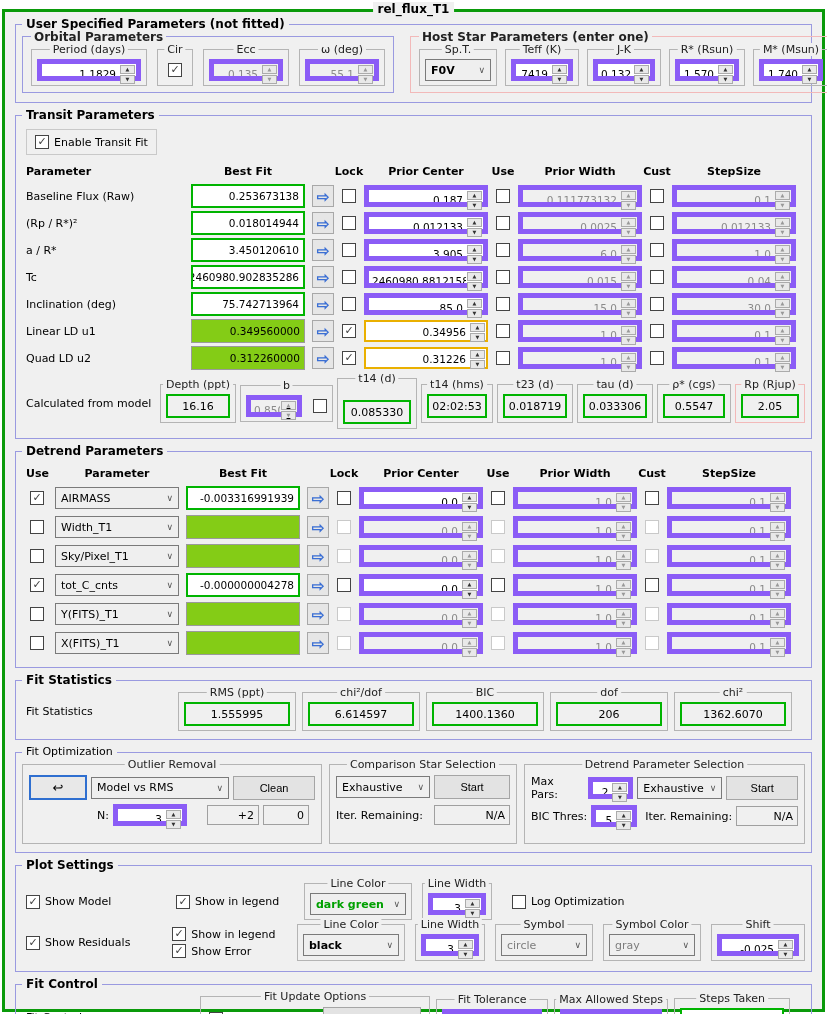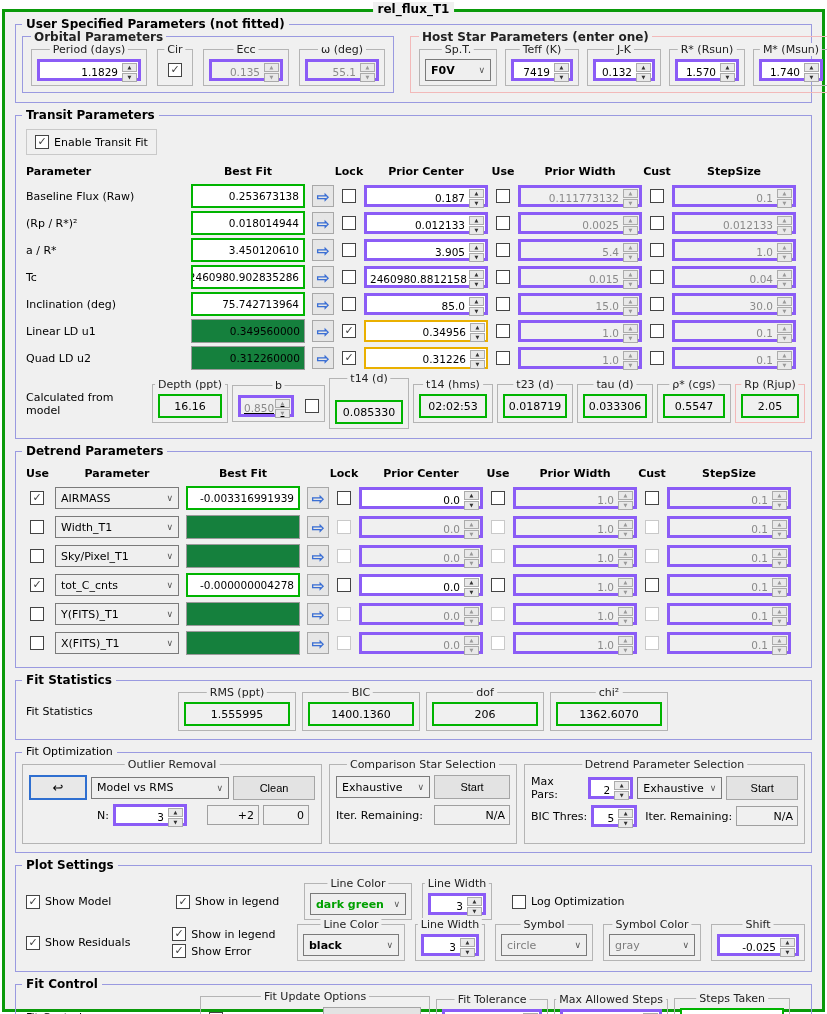--- a/index.html
+++ b/index.html
@@ -17,42 +17,42 @@
   .sec-lbl{position:absolute; top:-8px; left:6px; background:#f0f0f0; padding:0 4px;
            font-weight:bold; font-size:12px; white-space:nowrap;}
   .sec-lbl.normal{font-weight:normal; font-size:11px;}
   .sg{position:relative; border:1px solid var(--gborder); padding:9px 5px 4px 5px;}
   .sg.pink{border-color:var(--pink);}
   .sg.blue{border-color:var(--blue);}
   .sg-lbl{position:absolute; top:-7px; left:50%; transform:translateX(-50%); background:#f0f0f0;
           padding:0 3px; font-size:11px; color:#222; white-space:nowrap;}
   .sg-lbl.bold{font-weight:bold; font-size:12px; left:8px; transform:none;}
   .row{display:flex; align-items:center;}
-  .fld{display:flex; align-items:stretch; height:22px; background:#fff; border:3px solid #8b5cf6;}
+  .fld{display:flex; align-items:stretch; height:22px; background:#fff; border:5px solid #8b5cf6;}
   .fld .val{flex:1; text-align:right; padding:4px 3px 0 3px; font-size:10.5px; overflow:hidden; white-space:nowrap;}
   .fld.dis{background:#f0f0f0;} .fld.dis .val{color:#8a8a8a;}
   .fld.yellow{border:2px solid var(--yellow);}
   .spn{display:flex; flex-direction:column; width:15px; margin:1px; gap:1px;}
   .spn i{flex:1; font-style:normal; font-size:5px; line-height:7px; text-align:center;
          background:#e9e9e9; border:1px solid #ababab; color:#333;}
   .fld.dis .spn i{color:#999;}
   .cb{width:14px; height:14px; min-width:14px; background:#fff; border:1px solid #444;
       display:inline-flex; align-items:center; justify-content:center; font-size:11px; color:#3c3c3c;}
   .cb.checked::after{content:"✓"; margin-top:-1px;}
   .cb.dis{border-color:#c9c9c9;}
   .cbl{display:flex; align-items:center; gap:5px; white-space:nowrap;}
   .btn{background:#e3e3e3; border:1px solid #a5a5a5; height:24px; display:inline-flex;
        align-items:center; justify-content:center; font-size:11px; padding:0 10px; white-space:nowrap;}
   .dd{display:flex; height:22px; border:1px solid #7a7a7a; background:#efefef;
       align-items:center; padding:0 5px; justify-content:space-between; white-space:nowrap;}
   .dd .chev{font-size:9px; color:#555; margin-left:6px;}
   .dd.dis{color:#7d7d7d;}
   .bf{border:2px solid var(--green); background:#fff; height:24px; display:flex; align-items:center;
       justify-content:flex-end; padding:0 4px; font-size:10.5px; overflow:hidden; white-space:nowrap;}
-  .bf.locked{border:1px solid #9a9a9a; background:#15803d;}
+  .bf.locked{border:1px solid #9a9a9a; background:#84cc16;}
   .gb{border:2px solid var(--green); background:#f0f0f0; height:24px; display:flex;
       align-items:center; justify-content:center; font-size:11px; white-space:nowrap;}
   .gb.white{background:#fff; justify-content:flex-end; padding:0 4px;}
   .cell{border:1px solid #a0a0a0; background:#f0f0f0; height:20px; display:flex;
         align-items:center; justify-content:flex-end; padding:0 4px;}
   .arrowbtn{width:22px; height:22px; background:#e6e6e6; border:1px solid #a8a8a8;
             display:flex; align-items:center; justify-content:center; padding:0;}
   .arrowbtn .ar{color:var(--arrow); font-size:15px; font-weight:bold; line-height:1;}
   .t-grid{display:grid; grid-template-columns:158px 114px 22px 16px 124px 16px 124px 16px 124px;
           column-gap:7px; align-items:center; margin:0 0 3px 4px;}
@@ -263,21 +263,21 @@
       <span class="cb cc"></span>
       <div class="fld">
           <span class="val">3.905</span>
           <span class="spn">
             <i>▲</i>
             <i>▼</i>
           </span>
         </div>
       <span class="cb cc"></span>
       <div class="fld dis">
-          <span class="val">5.4</span>
+          <span class="val">6.0</span>
           <span class="spn">
             <i>▲</i>
             <i>▼</i>
           </span>
         </div>
       <span class="cb cc"></span>
       <div class="fld dis">
           <span class="val">1.0</span>
           <span class="spn">
             <i>▲</i>
@@ -428,21 +428,21 @@
             </div>
           <span class="cb"></span>
         </div>
       </div>
       <div class="sg">
         <div class="sg-lbl">t14 (d)</div>
         <div class="gb" style="width:68px;margin-top:12px;">0.085330</div>
       </div>
       <div class="sg">
         <div class="sg-lbl">t14 (hms)</div>
-        <div class="gb" style="width:68px;">02:02:53</div>
+        <div class="gb" style="width:60px;">02:02:53</div>
       </div>
       <div class="sg">
         <div class="sg-lbl">t23 (d)</div>
         <div class="gb" style="width:64px;">0.018719</div>
       </div>
       <div class="sg">
         <div class="sg-lbl">tau (d)</div>
         <div class="gb" style="width:64px;">0.033306</div>
       </div>
       <div class="sg">
@@ -685,20 +685,24 @@
 
   <div class="sec" style="padding-bottom:8px;">
     <div class="sec-lbl">Fit Statistics</div>
     <div class="row" style="gap:6px; margin-left:4px;">
       <span style="width:146px;">Fit Statistics</span>
       <div class="sg" style="width:118px;">
         <div class="sg-lbl">RMS (ppt)</div>
         <div class="gb">1.555995</div>
       </div>
       <div class="sg" style="width:118px;">
+        <div class="sg-lbl">chi²/dof</div>
+        <div class="gb">6.614597</div>
+      </div>
+      <div class="sg" style="width:118px;">
         <div class="sg-lbl">BIC</div>
         <div class="gb">1400.1360</div>
       </div>
       <div class="sg" style="width:118px;">
         <div class="sg-lbl">dof</div>
         <div class="gb">206</div>
       </div>
       <div class="sg" style="width:118px;">
         <div class="sg-lbl">chi²</div>
         <div class="gb">1362.6070</div>

